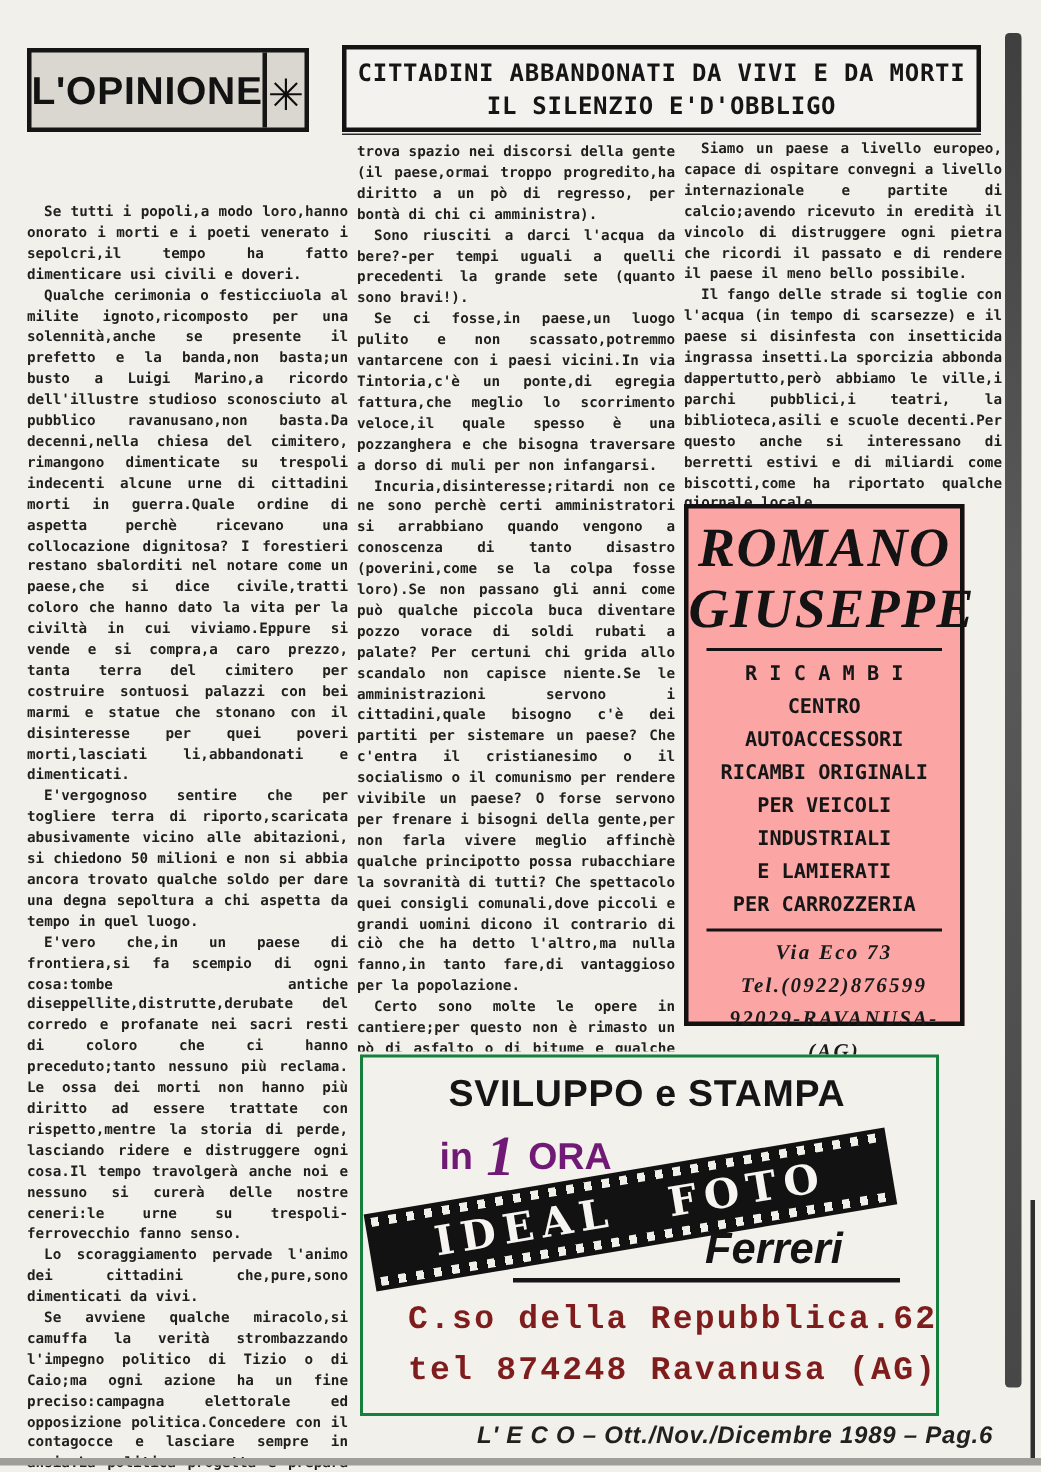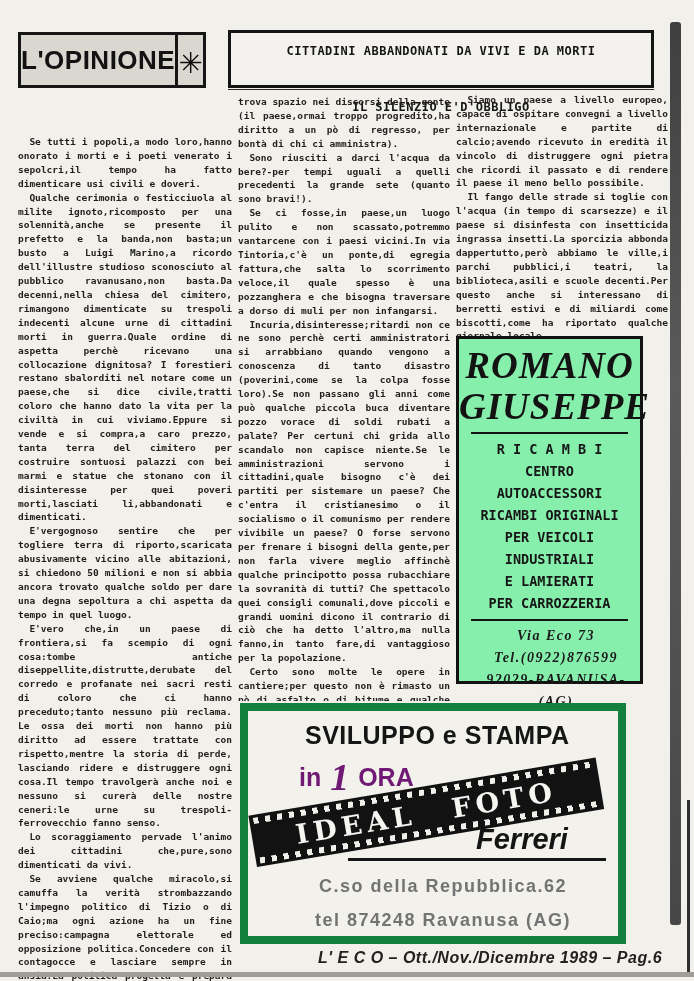--- a/index.html
+++ b/index.html
@@ -24,56 +24,56 @@
     width:50px;border-left:3px solid #151515;display:flex;align-items:center;justify-content:center;
   }
   .logo-icon-cell span{font-size:38px;line-height:1;color:#0d0d0d;}
   .headline-box{
     position:absolute;left:228px;top:30px;width:426px;height:58px;
     border:3px solid #141414;background:#f3f2ee;box-shadow:0 0 0 1px #f1f0eb, 0 2px 0 0 #2a2a2a;
     display:flex;flex-direction:column;align-items:center;justify-content:center;gap:3px;
     box-sizing:border-box;
   }
   .headline-box div{
-    font-weight:700;font-size:12px;letter-spacing:0.5px;white-space:nowrap;color:#151515;margin-top:39px;
+    font-weight:700;font-size:16px;letter-spacing:0.5px;white-space:nowrap;color:#151515;
   }
   
   .col{
     position:absolute;top:95px;
     font-weight:700;font-size:9.5px;line-height:13.9px;
     text-align:justify;color:#201f1d;
   }
   .col1{left:18px;width:214px;max-height:880px;overflow:hidden;margin-top:40px;}
   .col2{left:238px;width:212px;max-height:606px;overflow:hidden;}
   .col3{left:456px;top:93px;width:212px;max-height:246px;overflow:hidden;}
   .col p{margin:0;text-indent:1.2em;}
   .col p.noindent{text-indent:0;}
   
   .romano-box{
     position:absolute;left:456px;top:336px;width:187px;height:348px;
-    border:3px solid #111;background:#86efac;box-sizing:border-box;
+    border:3px solid #111;background:#fca5a5;box-sizing:border-box;
     text-align:center;padding-top:6px;
   }
   .romano-name{
     font-family:"Liberation Serif", serif;font-style:italic;font-weight:bold;
     font-size:37px;line-height:41px;color:#131313;letter-spacing:1px;
   }
   .romano-rule{border-top:2px solid #131313;margin:5px 12px 4px 12px;height:0;}
   .romano-line{
     font-family:"DejaVu Sans Mono", monospace;font-weight:700;
     font-size:13.5px;line-height:22px;color:#161616;
   }
   .romano-addr{
     font-family:"Liberation Serif", serif;font-style:italic;font-weight:bold;
     font-size:14px;line-height:22px;letter-spacing:1.5px;color:#1a1a1a;margin-left:13px;
   }
   
   .ideal-box{
     position:absolute;left:240px;top:703px;width:386px;height:241px;
-    border:8px solid #15803d;background:#f2f1ec;box-sizing:border-box;
+    border:2px solid #15803d;background:#f2f1ec;box-sizing:border-box;
   }
   .sv-line1{
     position:absolute;left:57px;top:10px;
     font-family:"Liberation Sans", sans-serif;font-weight:bold;font-size:25px;
     letter-spacing:0.5px;color:#151515;white-space:nowrap;
   }
   .sv-line2{
     position:absolute;left:51px;top:44px;
     font-family:"Liberation Sans", sans-serif;font-weight:bold;font-size:25px;color:#701a75;
   }
@@ -97,22 +97,22 @@
     font-size:27px;letter-spacing:5px;word-spacing:22px;white-space:nowrap;
   }
   .ferreri{
     position:absolute;left:228px;top:112px;
     font-family:"Liberation Sans", sans-serif;font-style:italic;font-weight:bold;
     font-size:29px;color:#141414;white-space:nowrap;
   }
   .ferreri-rule{position:absolute;left:100px;top:147px;width:258px;height:3px;background:#161616;}
   .ideal-addr{position:absolute;left:30px;top:158px;width:330px;text-align:center;}
   .ideal-addr div{
-    font-family:Liberation Sans, sans-serif;font-weight:bold;font-size:18px;
-    line-height:34px;letter-spacing:1.5px;color:#737373;white-space:nowrap;
+    font-family:Liberation Mono, monospace;font-weight:bold;font-size:22px;
+    line-height:34px;letter-spacing:1.5px;color:#7f1d1d;white-space:nowrap;
   }
   
   .footer-line{
     position:absolute;left:302px;top:949px;
     font-family:Liberation Sans, sans-serif;font-style:italic;font-weight:bold;
     font-size:16px;letter-spacing:0.5px;color:#22211f;white-space:nowrap;margin-left:16px;
   }
   .scan-bar{
     position:absolute;left:670px;top:22px;width:11px;height:903px;
     background:linear-gradient(180deg,#3f3f3f,#5a5a5a 40%,#474747);border-radius:3px;
@@ -143,21 +143,21 @@
     <p>E'vergognoso sentire che per togliere terra di riporto,scaricata abusivamente vicino alle abitazioni, si chiedono 50 milioni e non si abbia ancora trovato qualche soldo per dare una degna sepoltura a chi aspetta da tempo in quel luogo.</p>
     <p>E'vero che,in un paese di frontiera,si fa scempio di ogni cosa:tombe antiche diseppellite,distrutte,derubate del corredo e profanate nei sacri resti di coloro che ci hanno preceduto;tanto nessuno più reclama. Le ossa dei morti non hanno più diritto ad essere trattate con rispetto,mentre la storia di perde, lasciando ridere e distruggere ogni cosa.Il tempo travolgerà anche noi e nessuno si curerà delle nostre ceneri:le urne su trespoli-ferrovecchio fanno senso.</p>
     <p>Lo scoraggiamento pervade l'animo dei cittadini che,pure,sono dimenticati da vivi.</p>
     <p>Se avviene qualche miracolo,si camuffa la verità strombazzando l'impegno politico di Tizio o di Caio;ma ogni azione ha un fine preciso:campagna elettorale ed opposizione politica.Concedere con il contagocce e lasciare sempre in ansia.La politica progetta e prepara ogni cosa come freno e mortificazione dei bisogni del popolo e non come cultura e impegno sociale.Ordini,doveri,tasse e poi aspettare mesi,anni,una vita intera. L'impotenza e la debolezza fa diventare facile preda ed elettore succube.Quelle urne avranno un posto dignitoso e i cittadini saranno accontentati;quanto tempo passerà?</p>
 
   </section>
 
   <section class="col col2">
     <p class="noindent">trova spazio nei discorsi della gente (il paese,ormai troppo progredito,ha diritto a un pò di regresso, per bontà di chi ci amministra).</p>
     <p>Sono riusciti a darci l'acqua da bere?-per tempi uguali a quelli precedenti la grande sete (quanto sono bravi!).</p>
-    <p>Se ci fosse,in paese,un luogo pulito e non scassato,potremmo vantarcene con i paesi vicini.In via Tintoria,c'è un ponte,di egregia fattura,che salta lo scorrimento veloce,il quale spesso è una pozzanghera e che bisogna traversare a dorso di muli per non infangarsi.</p>
+    <p>Se ci fosse,in paese,un luogo pulito e non scassato,potremmo vantarcene con i paesi vicini.In via Tintoria,c'è un ponte,di egregia fattura,che meglio lo scorrimento veloce,il quale spesso è una pozzanghera e che bisogna traversare a dorso di muli per non infangarsi.</p>
     <p>Incuria,disinteresse;ritardi non ce ne sono perchè certi amministratori si arrabbiano quando vengono a conoscenza di tanto disastro (poverini,come se la colpa fosse loro).Se non passano gli anni come può qualche piccola buca diventare pozzo vorace di soldi rubati a palate? Per certuni chi grida allo scandalo non capisce niente.Se le amministrazioni servono i cittadini,quale bisogno c'è dei partiti per sistemare un paese? Che c'entra il cristianesimo o il socialismo o il comunismo per rendere vivibile un paese? O forse servono per frenare i bisogni della gente,per non farla vivere meglio affinchè qualche principotto possa rubacchiare la sovranità di tutti? Che spettacolo quei consigli comunali,dove piccoli e grandi uomini dicono il contrario di ciò che ha detto l'altro,ma nulla fanno,in tanto fare,di vantaggioso per la popolazione.</p>
     <p>Certo sono molte le opere in cantiere;per questo non è rimasto un pò di asfalto o di bitume e qualche mattonella per tamponare le buche che fanno respirare le strade per tanto tempo.Ma il paese lo debbono fare nuovo:aspettano i finanziamenti.Un grazie agli emigrati che hanno cambiato l'aspetto del paese e che hanno sanato l'abusivismo;chissà che fine hanno fatto i soldi della sanatoria;forse servono a pagare il servizio sanitario.</p>
   </section>
 
   <section class="col col3">
     <p>Siamo un paese a livello europeo, capace di ospitare convegni a livello internazionale e partite di calcio;avendo ricevuto in eredità il vincolo di distruggere ogni pietra che ricordi il passato e di rendere il paese il meno bello possibile.</p>
     <p>Il fango delle strade si toglie con l'acqua (in tempo di scarsezze) e il paese si disinfesta con insetticida ingrassa insetti.La sporcizia abbonda dappertutto,però abbiamo le ville,i parchi pubblici,i teatri, la biblioteca,asili e scuole decenti.Per questo anche si interessano di berretti estivi e di miliardi come biscotti,come ha riportato qualche giornale locale.</p>
 
   </section>
 

